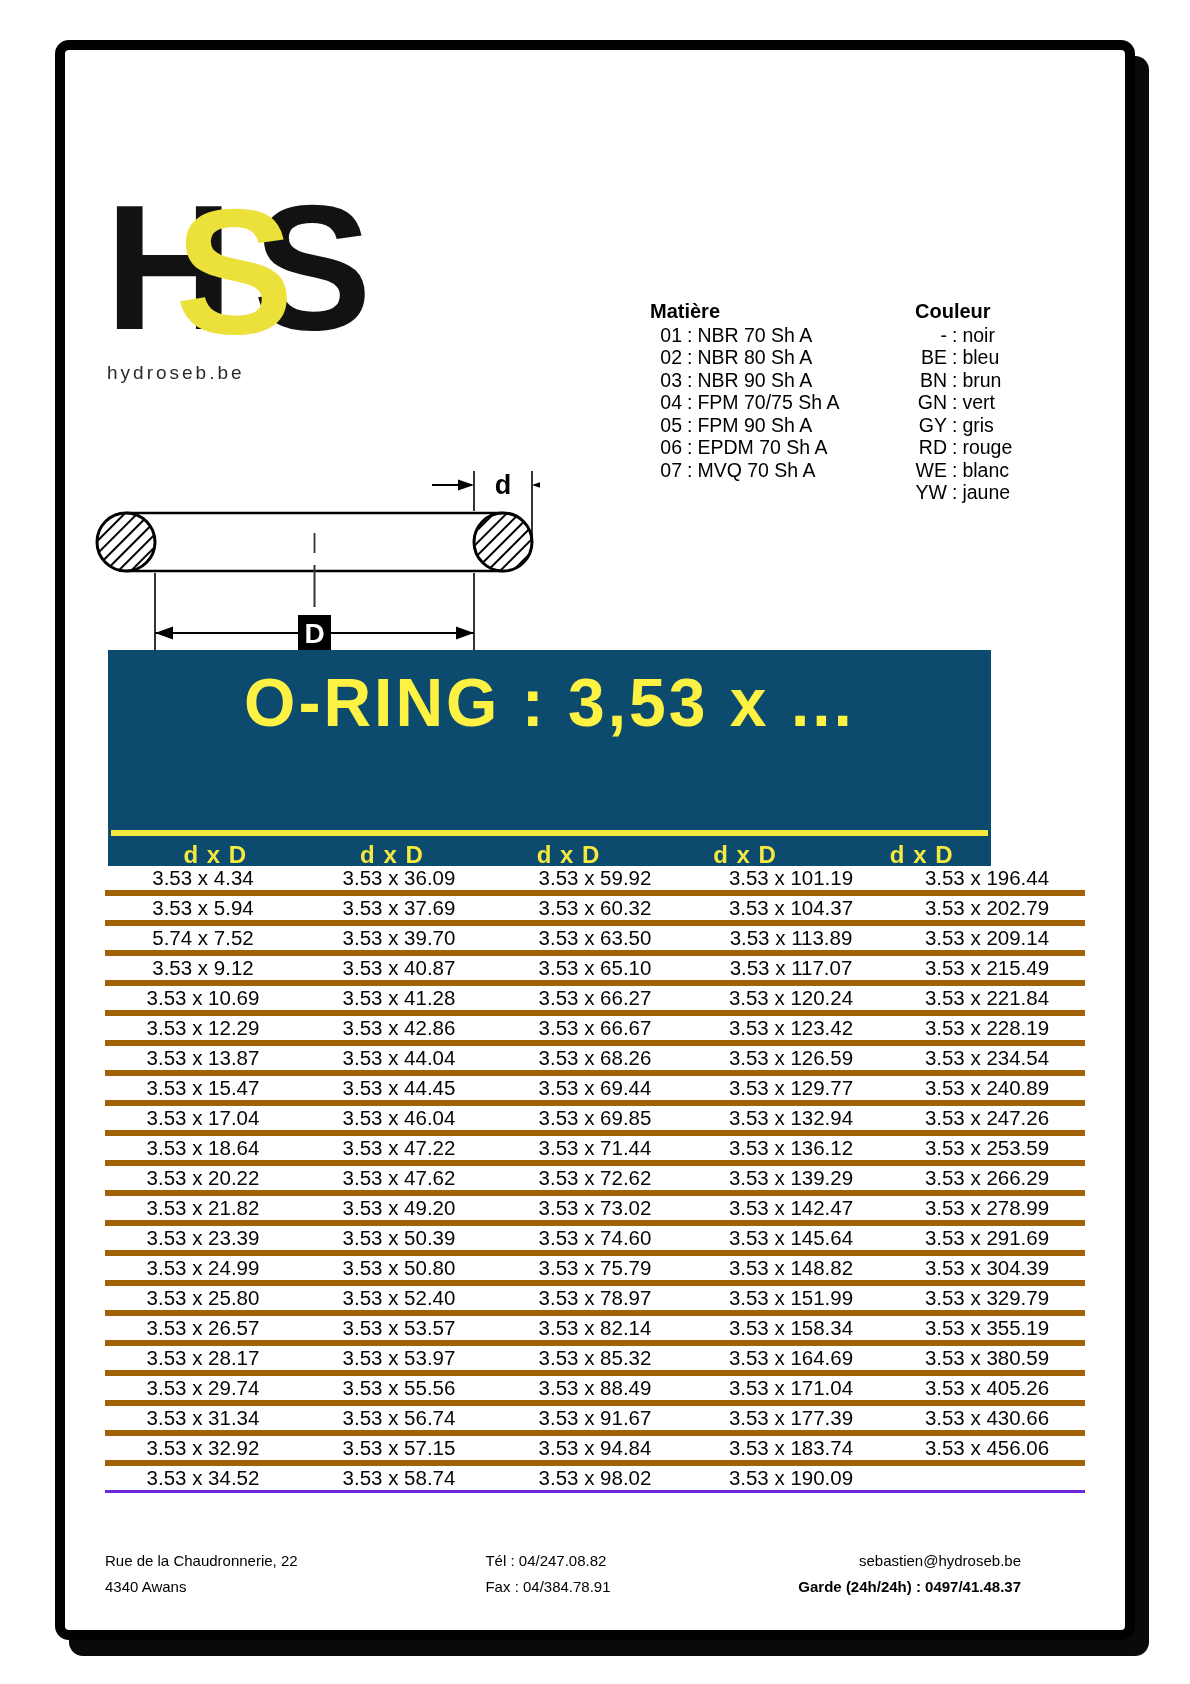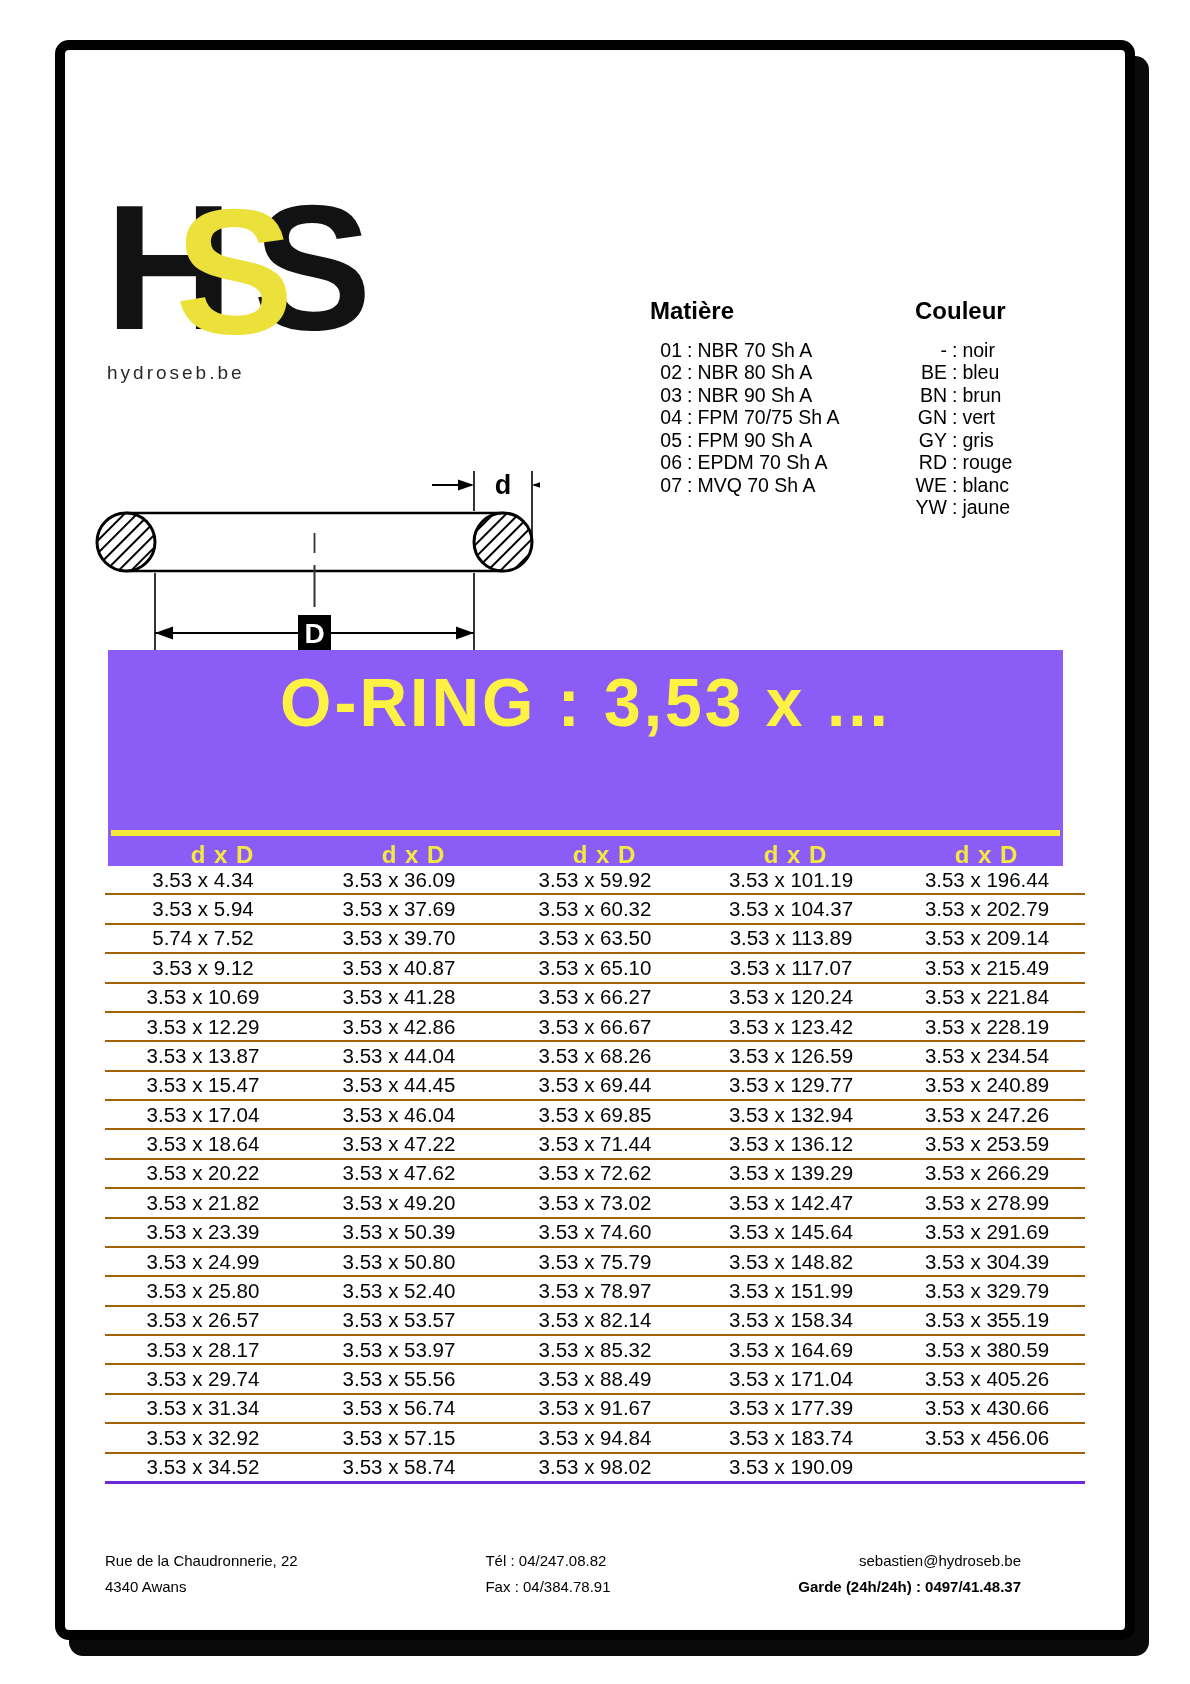--- a/index.html
+++ b/index.html
@@ -18,42 +18,42 @@
   .logo-mark span { position:absolute; font-size:178px; line-height:140px; font-weight:bold; letter-spacing:-6px; }
   .lg-h  { left:0;    top:0; color:#121212; z-index:1; }
   .lg-s1 { left:70px; top:4px; color:#ece13a; z-index:3; }
   .lg-s2 { left:148px;top:0; color:#121212; z-index:2; }
   .logo-domain { position:absolute; top:164px; left:2px; font-size:19px; letter-spacing:3px; color:#2a2a2a; }
 
   
   .legend { position:absolute; top:250px; font-size:19.5px; color:#000; line-height:22.5px; }
   .legend-matiere { left:585px; width:250px; }
   .legend-couleur { left:850px; width:180px; }
-  .legend h3 { font-size:24px; font-weight:bold; margin-bottom:16px; }
+  .legend h3 { font-size:20px; font-weight:bold; margin-bottom:1px; }
   .legend-row { display:flex; }
   .legend-row .code { width:32px; text-align:right; white-space:pre; }
   .legend-row .sep { padding:0 5px; }
 
   
   .diagram { position:absolute; left:15px; top:405px; }
 
   
-  .band { position:absolute; left:43px; top:600px; width:955px; height:216px; background:#8b5cf6; }
+  .band { position:absolute; left:43px; top:600px; width:883px; height:216px; background:#0c4a6e; }
   .banner-title {
     position:absolute; top:14px; left:0; right:0; text-align:center;
     color:#fdf243; font-size:66px; font-weight:bold; letter-spacing:3px;
     transform:scaleY(1.04);
   }
   .yellow-rule { position:absolute; top:180px; left:3px; right:3px; height:6px; background:#f5e93d; }
   .band-header { position:absolute; top:191px; left:0; right:0; height:25px; display:flex; }
   .band-header .hcell { flex:1; text-align:center; color:#f5e93d; font-weight:bold; font-size:24px; letter-spacing:1px;padding-left:38px; }
 
   
   .size-table { position:absolute; left:40px; top:816px; width:980px; height:618px; display:flex; flex-direction:column; }
-  .t-row { flex:1; display:flex; border-bottom:2px solid #a16207; align-items:center; }
+  .t-row { flex:1; display:flex; border-bottom:6px solid #a16207; align-items:center; }
   .t-row:last-child { border-bottom:3px solid #6d28d9; }
   .t-cell { flex:1; text-align:center; font-size:20.5px; color:#060606; }
 
   
   .footer { position:absolute; left:40px; top:1498px; width:916px; display:flex; justify-content:space-between; font-size:15px; line-height:26px; color:#000; }
   .footer .f-right { text-align:right; }
   .footer .bold { font-weight:bold; }
 </style>
 </head>
 <body>

